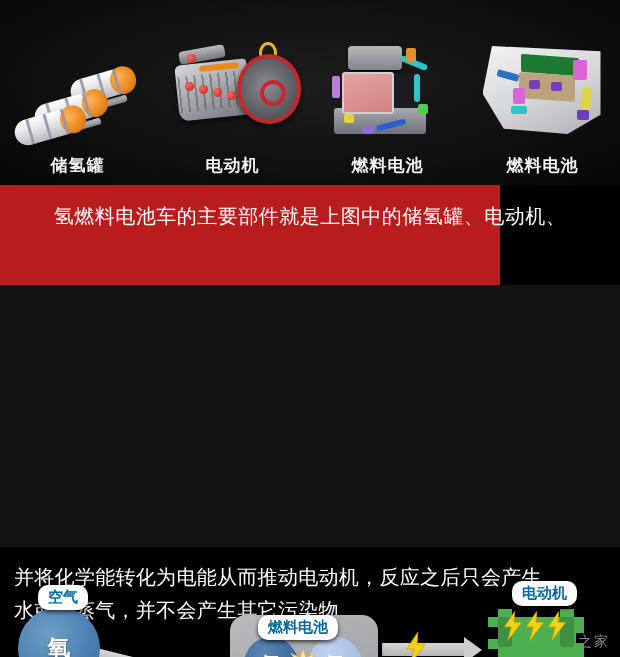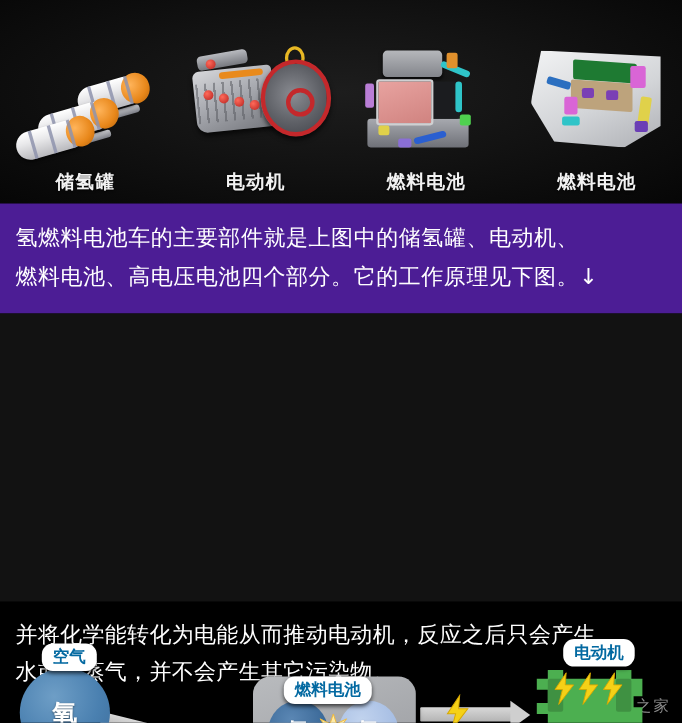--- a/index.html
+++ b/index.html
@@ -64,21 +64,21 @@
   .fc-tab{position:absolute;border-radius:2px;}
 
   
   .bat-shell{position:absolute;left:10px;top:16px;width:118px;height:88px;
       background:linear-gradient(155deg,#f2f3f4 0%,#d3d5d8 55%,#aeb0b5 100%);
       clip-path:polygon(8% 0,100% 6%,100% 78%,72% 100%,18% 94%,0 54%);
       box-shadow:0 3px 6px rgba(0,0,0,.6);}
   .bat-part{position:absolute;border-radius:2px;}
 
   
-  .cap1{position:absolute;left:0;top:185px;width:620px;height:100px;background:#4c1d95;}
+  .cap1{position:absolute;left:0;top:185px;width:500px;height:100px;background:#b91c1c;text-align:center;}
   .cap1 .inner{position:absolute;left:14px;top:14px;width:592px;}
   .cap1 p{margin:0;font-size:20px;line-height:35px;color:#fff;letter-spacing:.5px;
           font-weight:500;font-family:"DejaVu Sans",sans-serif;}
 
   
   .diagram{position:absolute;left:0;top:285px;width:620px;height:262px;
            background:#121212;}
 
   .pill{position:absolute;background:#fff;color:#0369a1;border-radius:10px;
         font-size:15px;font-weight:bold;padding:3px 10px;white-space:nowrap;
@@ -210,21 +210,20 @@
         </div>
         <div class="comp-label">燃料电池</div>
       </div>
 
     </div>
   </div>
 
   <div class="cap1">
     <div class="inner">
       <p>氢燃料电池车的主要部件就是上图中的储氢罐、电动机、</p>
-      <p>燃料电池、高电压电池四个部分。它的工作原理见下图。↓</p>
     </div>
   </div>
 
   <div class="diagram">
 
     <div class="arrow" style="left:92px;top:352px;width:160px;height:60px;">
       <div class="shaft" style="left:0;top:10px;width:136px;transform:rotate(14deg);transform-origin:left center;"></div>
 
     </div>
 

